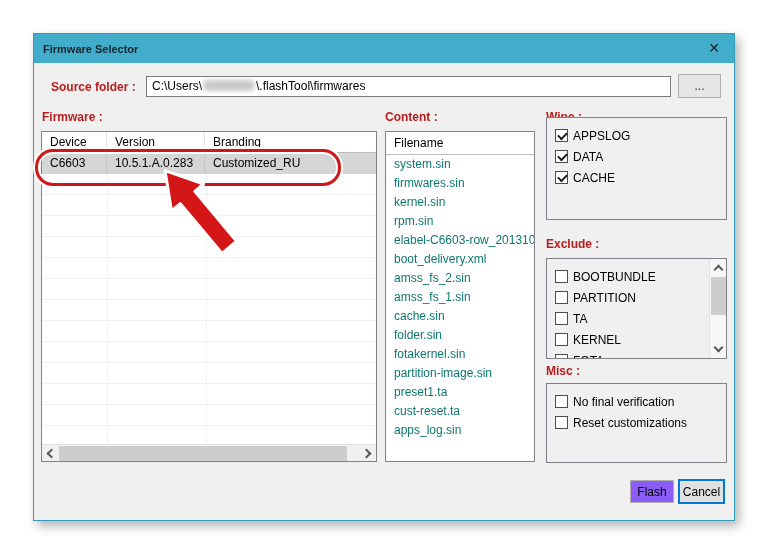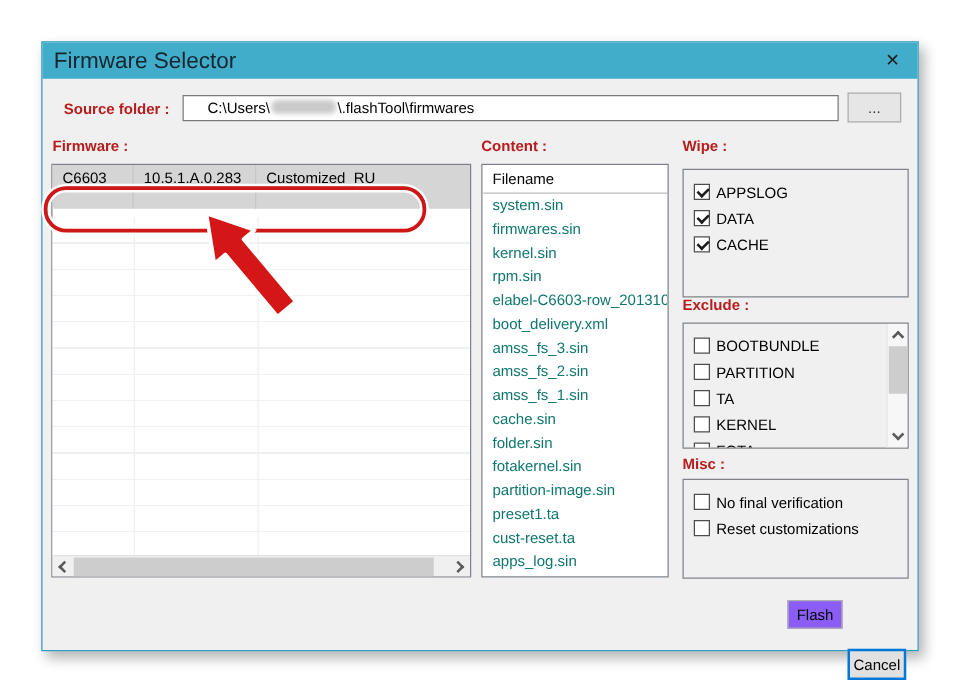--- a/index.html
+++ b/index.html
@@ -5,28 +5,28 @@
   * { margin:0; padding:0; box-sizing:border-box; }
   html,body { width:768px; height:546px; background:#ffffff; overflow:hidden;
     font-family:"Liberation Sans","DejaVu Sans",sans-serif; font-size:12px; color:#000; }
   .page { position:relative; width:768px; height:546px; background:#fff; }
 
   .dialog { position:absolute; left:33px; top:33px; width:702px; height:488px;
     background:#f0f0f0; border:1px solid #2f9cbe; box-shadow:4px 5px 10px rgba(0,0,0,.30); }
 
   .titlebar { position:absolute; left:0; top:0; width:100%; height:29px; background:#41adcb;
     display:flex; align-items:center; }
-  .titlebar .title { margin-left:9px; color:#14252d; font-size:18px; }
+  .titlebar .title { margin-left:9px; color:#14252d; font-size:11px;font-weight:bold; }
   .titlebar .close { position:absolute; right:11px; top:5px; width:18px; height:18px;
     color:#1d1d1d; font-size:14px; line-height:18px; text-align:center; cursor:pointer; }
 
   .lbl { position:absolute; color:#b91c1c; white-space:nowrap;font-weight:bold; }
 
   .src-field { position:absolute; left:112px; top:42px; width:525px; height:21px; background:#fff;
-    border:1px solid #7a7a7a; line-height:19px; padding-left:19px; white-space:nowrap; overflow:hidden; }
+    border:1px solid #7a7a7a; line-height:19px; padding-left:5px; white-space:nowrap; overflow:hidden; }
   .redact { display:inline-block; width:52px; height:11px; vertical-align:middle;
     background:#c9c9c9; border-radius:5px; filter:blur(2px); margin:0 1px 2px 1px; }
   .browse { position:absolute; left:644px; top:40px; width:43px; height:24px; background:#e6e6e6;
     border:1px solid #adadad; font-size:12px; color:#333; }
 
   
   .fw-table { position:absolute; left:7px; top:97px; width:336px; height:331px; background:#fff;
     border:1px solid #7f8389; }
   .fw-head { display:flex; height:21px; border-bottom:1px solid #bdbdbd; background:#fff; }
   .fw-head .c, .fw-row .c { padding:3px 0 0 8px; overflow:hidden; white-space:nowrap; }
@@ -44,21 +44,21 @@
   .hthumb { position:absolute; left:17px; top:1px; width:288px; height:15px; background:#cdcdcd; }
 
   
   .ct-list { position:absolute; left:351px; top:97px; width:150px; height:331px; background:#fff;
     border:1px solid #7f8389; overflow:hidden; }
   .ct-head { height:23px; padding:4px 0 0 8px; border-bottom:1px solid #bdbdbd; color:#000; }
   .ct-item { height:19px; line-height:19px; padding-left:8px; color:#0f766e; white-space:nowrap; overflow:hidden; }
 
   
   .group { position:absolute; background:#f0f0f0; border:1px solid #7f8389; overflow:hidden; }
-  .wipe-box { left:512px; top:101px; width:181px; height:103px; }
+  .wipe-box { left:512px; top:83px; width:181px; height:103px; }
   .ex-box   { left:512px; top:224px; width:181px; height:101px; }
   .misc-box { left:512px; top:349px; width:181px; height:80px; }
   .cbrow { display:flex; align-items:center; height:21px; margin-left:8px; }
   .cb { position:relative; width:13px; height:13px; background:#fff; border:1px solid #4d4d4d;
     margin-right:5px; flex:0 0 13px; }
   .cb.checked::after { content:""; position:absolute; left:1.5px; top:2px; width:7px; height:4px;
     border-left:2px solid #1c1c1c; border-bottom:2px solid #1c1c1c; transform:rotate(-45deg); }
   .cbl { white-space:nowrap; }
   .pad-top { padding-top:7px; }
 
@@ -69,21 +69,21 @@
   .chev { position:absolute; width:7px; height:7px; border-right:2px solid #5a5a5a;
     border-bottom:2px solid #5a5a5a; }
   .chev.up    { left:5px; top:7px;    transform:rotate(-135deg); }
   .chev.down  { left:5px; bottom:7px; transform:rotate(45deg); }
   .chev.left  { left:6px; top:5px;    transform:rotate(135deg); }
   .chev.right { right:6px; top:5px;   transform:rotate(-45deg); }
 
   
   .btn { position:absolute; text-align:center; font-size:12px; color:#000; }
   .flash { left:596px; top:446px; width:44px; height:23px; background:#8b5cf6; border:1px solid #adadad; }
-  .cancel { left:644px; top:445px; width:47px; height:25px; background:#e1e1e1; border:2px solid #0078d7;margin-top:40px; }
+  .cancel { left:644px; top:445px; width:47px; height:25px; background:#e1e1e1; border:2px solid #0078d7; }
 
   
   .ellipse { position:absolute; left:35px; top:149px; width:306px; height:37px;
     border:3px solid #d01717; border-radius:18px;
     box-shadow:0 0 0 2px rgba(255,255,255,.95), inset 0 0 0 2px rgba(255,255,255,.95); }
   .arrow-svg { position:absolute; left:147px; top:163px; width:115px; height:105px; }
 </style>
 </head>
 <body>
 
@@ -96,20 +96,25 @@
     </div>
 
     <span class="lbl" style="left:17px; top:46px;">Source folder :</span>
     <div class="src-field">
       <span>C:\Users\</span><span class="redact"></span><span>\.flashTool\firmwares</span>
     </div>
     <button class="browse">...</button>
 
     <span class="lbl" style="left:8px; top:76px;">Firmware :</span>
     <div class="fw-table">
+      <div class="fw-head">
+        <div class="c c0">Device</div>
+        <div class="c c1">Version</div>
+        <div class="c c2">Branding</div>
+      </div>
       <div class="fw-row">
         <div class="c c0">C6603</div>
         <div class="c c1">10.5.1.A.0.283</div>
         <div class="c c2">Customized_RU</div>
       </div>
       <div class="fw-empty">
         <div class="vline v1"></div>
         <div class="vline v2"></div>
       </div>
       <div class="hscroll">
@@ -121,21 +126,20 @@
 
     <span class="lbl" style="left:351px; top:76px;">Content :</span>
     <div class="ct-list">
       <div class="ct-head">Filename</div>
       <div class="ct-item">system.sin</div>
       <div class="ct-item">firmwares.sin</div>
       <div class="ct-item">kernel.sin</div>
       <div class="ct-item">rpm.sin</div>
       <div class="ct-item">elabel-C6603-row_201310...</div>
       <div class="ct-item">boot_delivery.xml</div>
-      <div class="ct-item">amss_fs_3.sin</div>
       <div class="ct-item">amss_fs_2.sin</div>
       <div class="ct-item">amss_fs_1.sin</div>
       <div class="ct-item">cache.sin</div>
       <div class="ct-item">folder.sin</div>
       <div class="ct-item">fotakernel.sin</div>
       <div class="ct-item">partition-image.sin</div>
       <div class="ct-item">preset1.ta</div>
       <div class="ct-item">cust-reset.ta</div>
       <div class="ct-item">apps_log.sin</div>
     </div>

